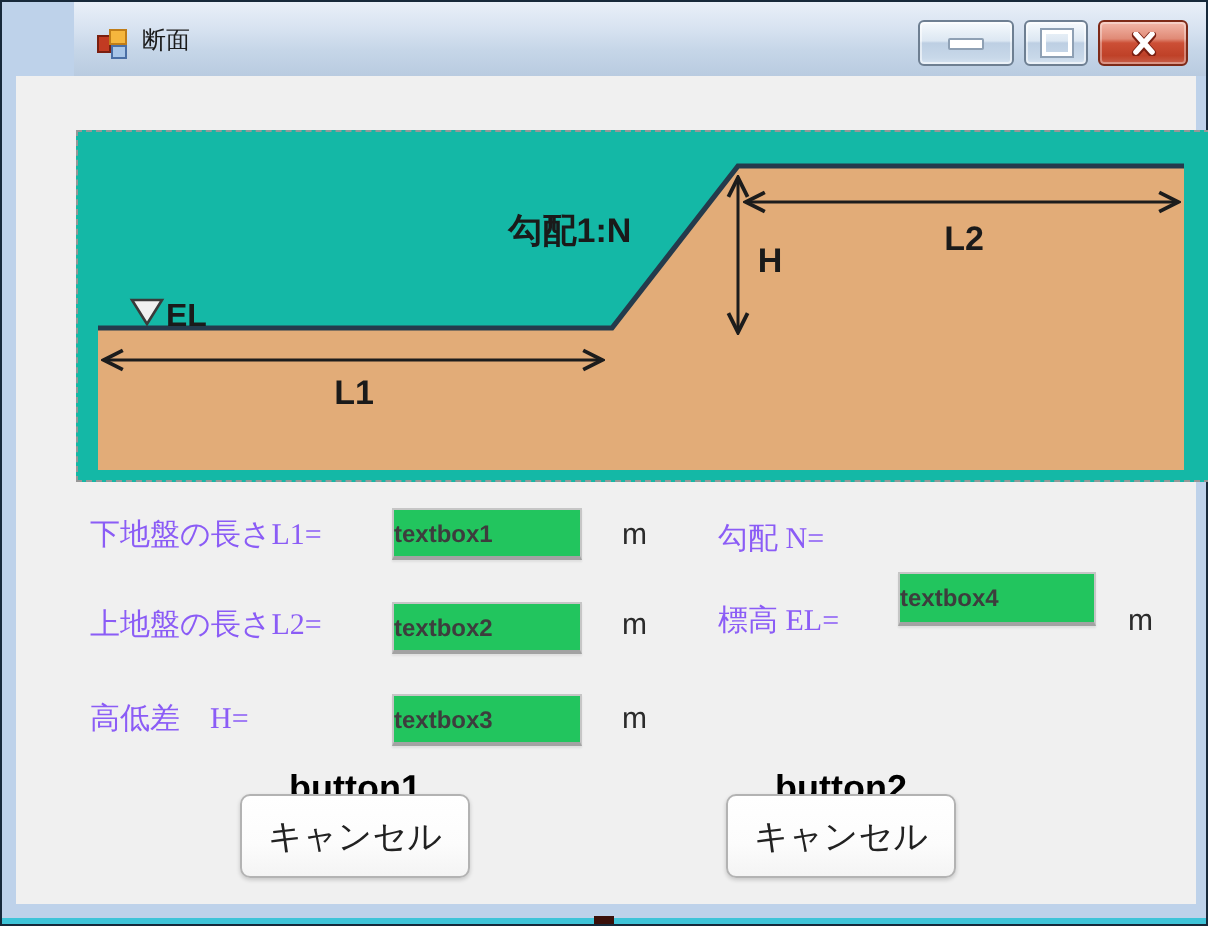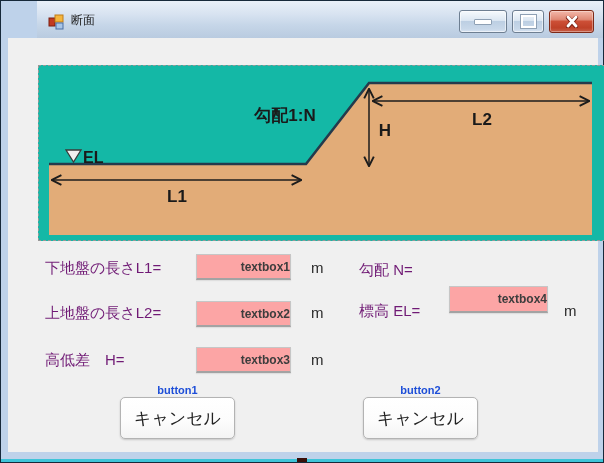--- a/index.html
+++ b/index.html
@@ -51,33 +51,33 @@
     background:#f0f0f0;
   }
   .picturebox{
     position:absolute;left:30px;top:27px;width:565px;height:174px;
     border:1px dashed #979797;box-sizing:content-box;
     background:#14b8a6;
   }
   .picturebox svg{position:absolute;left:0;top:0;}
   
   .flabel{
-    position:absolute;font-size:15px;color:#701a75;line-height:18px;white-space:nowrap;
+    position:absolute;font-size:15px;color:#8b5cf6;line-height:18px;white-space:nowrap;font-family:Liberation Serif, serif;
   }
   .unit{position:absolute;font-size:15px;color:#2b2b2b;line-height:18px;}
   .tbox{
     position:absolute;box-sizing:border-box;
-    background:#fca5a5;border:1px solid #c6c6c6;border-bottom:2px solid #a3a3a3;
+    background:#22c55e;border:1px solid #c6c6c6;border-bottom:2px solid #a3a3a3;
     box-shadow:0 1px 1px rgba(0,0,0,.07);
-    text-align:right;font-family:"Liberation Sans","DejaVu Sans",sans-serif;
+    text-align:left;font-family:"Liberation Sans","DejaVu Sans",sans-serif;
     font-size:12px;font-weight:bold;color:#3d3d3d;padding:0;
   }
   .btncap{
     position:absolute;width:115px;text-align:center;
-    font-size:11px;font-weight:600;color:#1d4ed8;
+    font-size:18px;font-weight:600;color:#000000;
   }
   .wbtn{
     position:absolute;width:115px;height:42px;box-sizing:border-box;
     background:linear-gradient(180deg,#ffffff 0%,#fcfcfc 60%,#f4f4f4 100%);
     border:1px solid #b3b3b3;border-radius:5px;
     box-shadow:0 1px 2px rgba(0,0,0,.18);
     display:flex;align-items:center;justify-content:center;
     font-size:17px;color:#222;cursor:default;
     font-family:"Liberation Sans","DejaVu Sans",sans-serif;
   }

